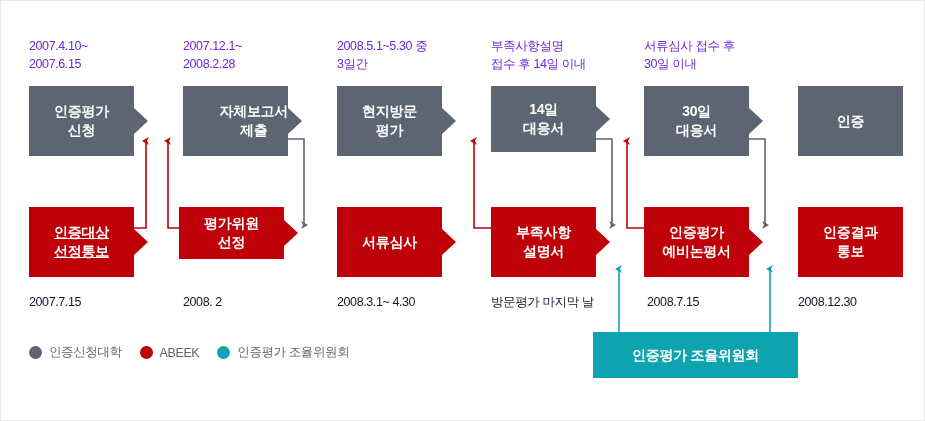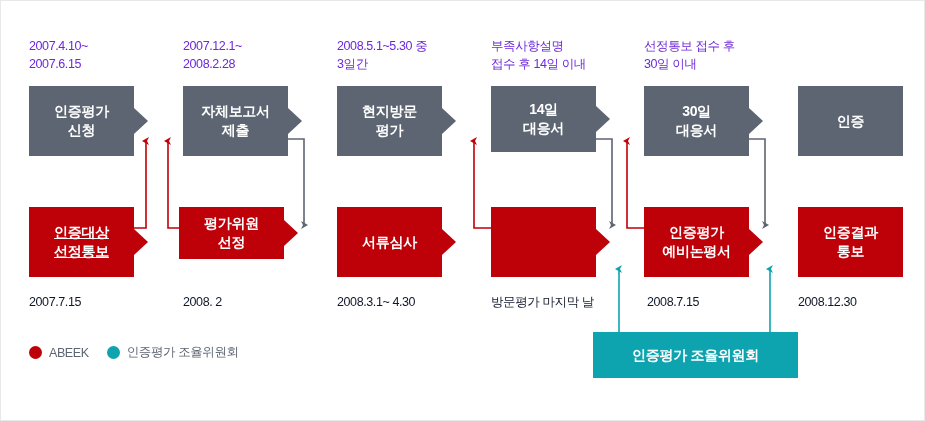--- a/index.html
+++ b/index.html
@@ -121,21 +121,21 @@
   </svg>
 
   <div id="top-row">
       <div class="node gray" style="left: 28px; top: 85px; width: 105px; height: 70px;">
         <span class="label">인증평가
 신청</span>
         <span class="notch"></span>
       </div>
       <div class="caption top" style="left: 28px; top: 36px;">2007.4.10~
 2007.6.15</div>
-      <div class="node gray" style="left: 182px; top: 85px; width: 105px; height: 70px;">
+      <div class="node gray" style="left: 182px; top: 85px; width: 105px; height: 70px; justify-content: flex-end;">
         <span class="label">자체보고서
 제출</span>
         <span class="notch"></span>
       </div>
       <div class="caption top" style="left: 182px; top: 36px;">2007.12.1~
 2008.2.28</div>
       <div class="node gray" style="left: 336px; top: 85px; width: 105px; height: 70px;">
         <span class="label">현지방문
 평가</span>
         <span class="notch"></span>
@@ -147,21 +147,21 @@
 대응서</span>
         <span class="notch"></span>
       </div>
       <div class="caption top" style="left: 490px; top: 36px;">부족사항설명
 접수 후 14일 이내</div>
       <div class="node gray" style="left: 643px; top: 85px; width: 105px; height: 70px;">
         <span class="label">30일
 대응서</span>
         <span class="notch"></span>
       </div>
-      <div class="caption top" style="left: 643px; top: 36px;">선정통보 접수 후
+      <div class="caption top" style="left: 643px; top: 36px;">서류심사 접수 후
 30일 이내</div>
       <div class="node gray" style="left: 797px; top: 85px; width: 105px; height: 70px;">
         <span class="label">인증</span>
       </div>
     </div>
 
   <div id="bottom-row">
       <div class="node red" style="left: 28px; top: 206px; width: 105px; height: 70px; text-decoration: underline;">
         <span class="label">인증대상
 선정통보</span>
@@ -173,20 +173,22 @@
 선정</span>
         <span class="notch"></span>
       </div>
       <div class="caption bottom" style="left: 182px; top: 292px;">2008. 2</div>
       <div class="node red" style="left: 336px; top: 206px; width: 105px; height: 70px;">
         <span class="label">서류심사</span>
         <span class="notch"></span>
       </div>
       <div class="caption bottom" style="left: 336px; top: 292px; text-align: right;">2008.3.1~ 4.30</div>
       <div class="node red" style="left: 490px; top: 206px; width: 105px; height: 70px;">
+        <span class="label">부족사항
+설명서</span>
         <span class="notch"></span>
       </div>
       <div class="caption bottom" style="left: 490px; top: 292px;">방문평가 마지막 날</div>
       <div class="node red" style="left: 643px; top: 206px; width: 105px; height: 70px;">
         <span class="label">인증평가
 예비논평서</span>
         <span class="notch"></span>
       </div>
       <div class="caption bottom" style="left: 646px; top: 292px;">2008.7.15</div>
       <div class="node red" style="left: 797px; top: 206px; width: 105px; height: 70px;">
@@ -197,20 +199,24 @@
     </div>
 
   <div id="coordination-slot">
       <div class="node teal" style="left: 592px; top: 331px; width: 205px; height: 46px;">
         <span class="label">인증평가 조율위원회</span>
       </div>
     </div>
 
   <div id="legend">
       <div class="legend-item">
+        <span class="legend-dot" style="background: rgb(92, 101, 113);"></span>
+        <span>인증신청대학</span>
+      </div>
+      <div class="legend-item">
         <span class="legend-dot" style="background: rgb(190, 0, 8);"></span>
         <span>ABEEK</span>
       </div>
       <div class="legend-item">
         <span class="legend-dot" style="background: rgb(13, 163, 175);"></span>
         <span>인증평가 조율위원회</span>
       </div>
     </div>
 
 </div>

